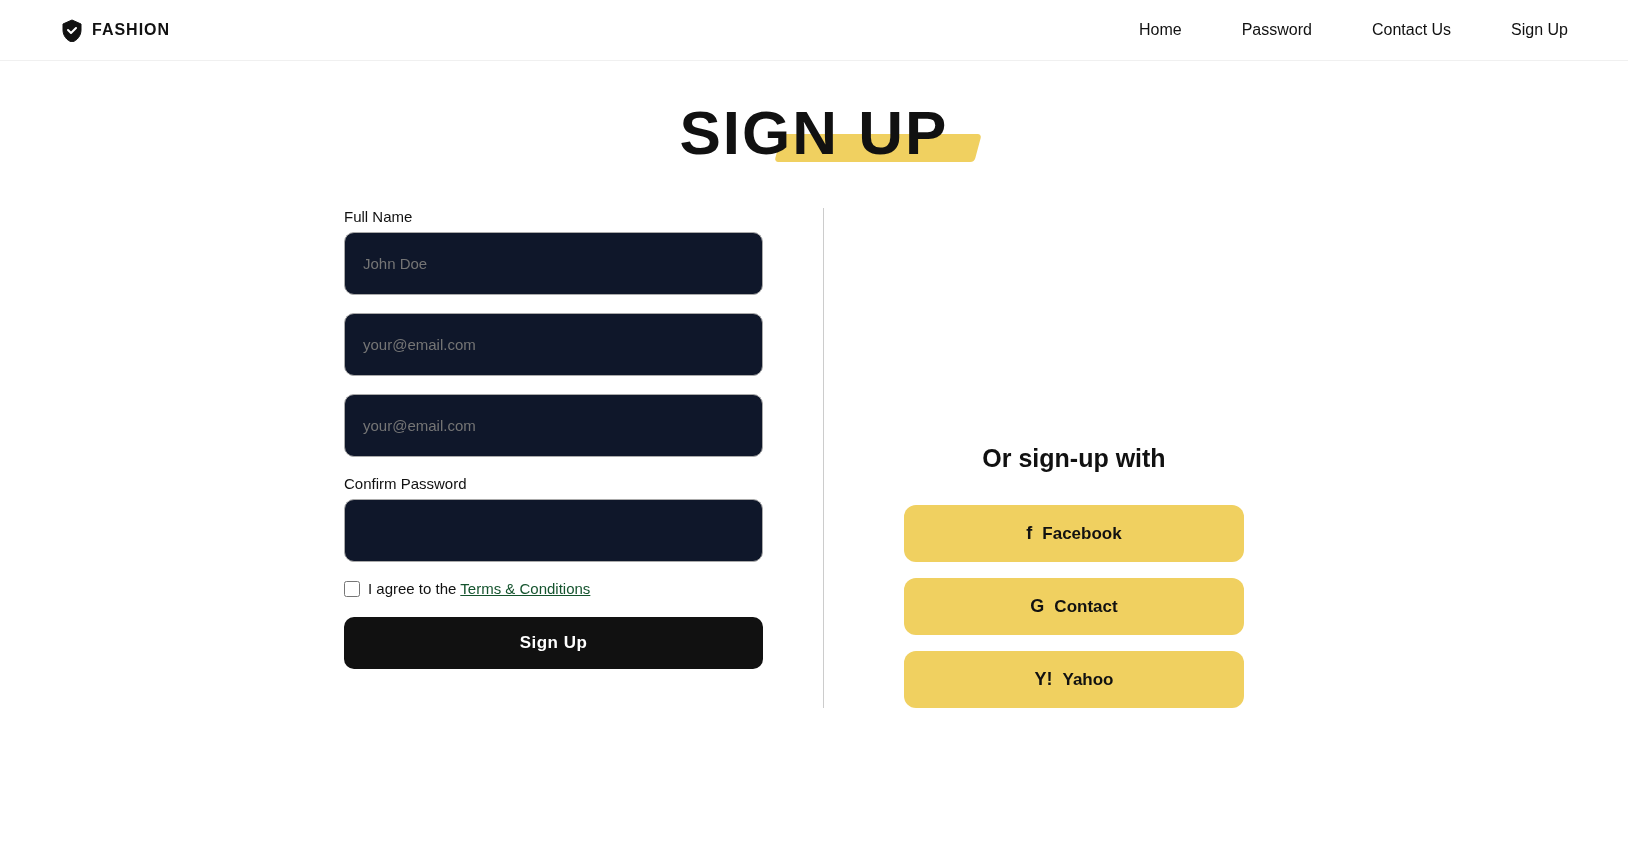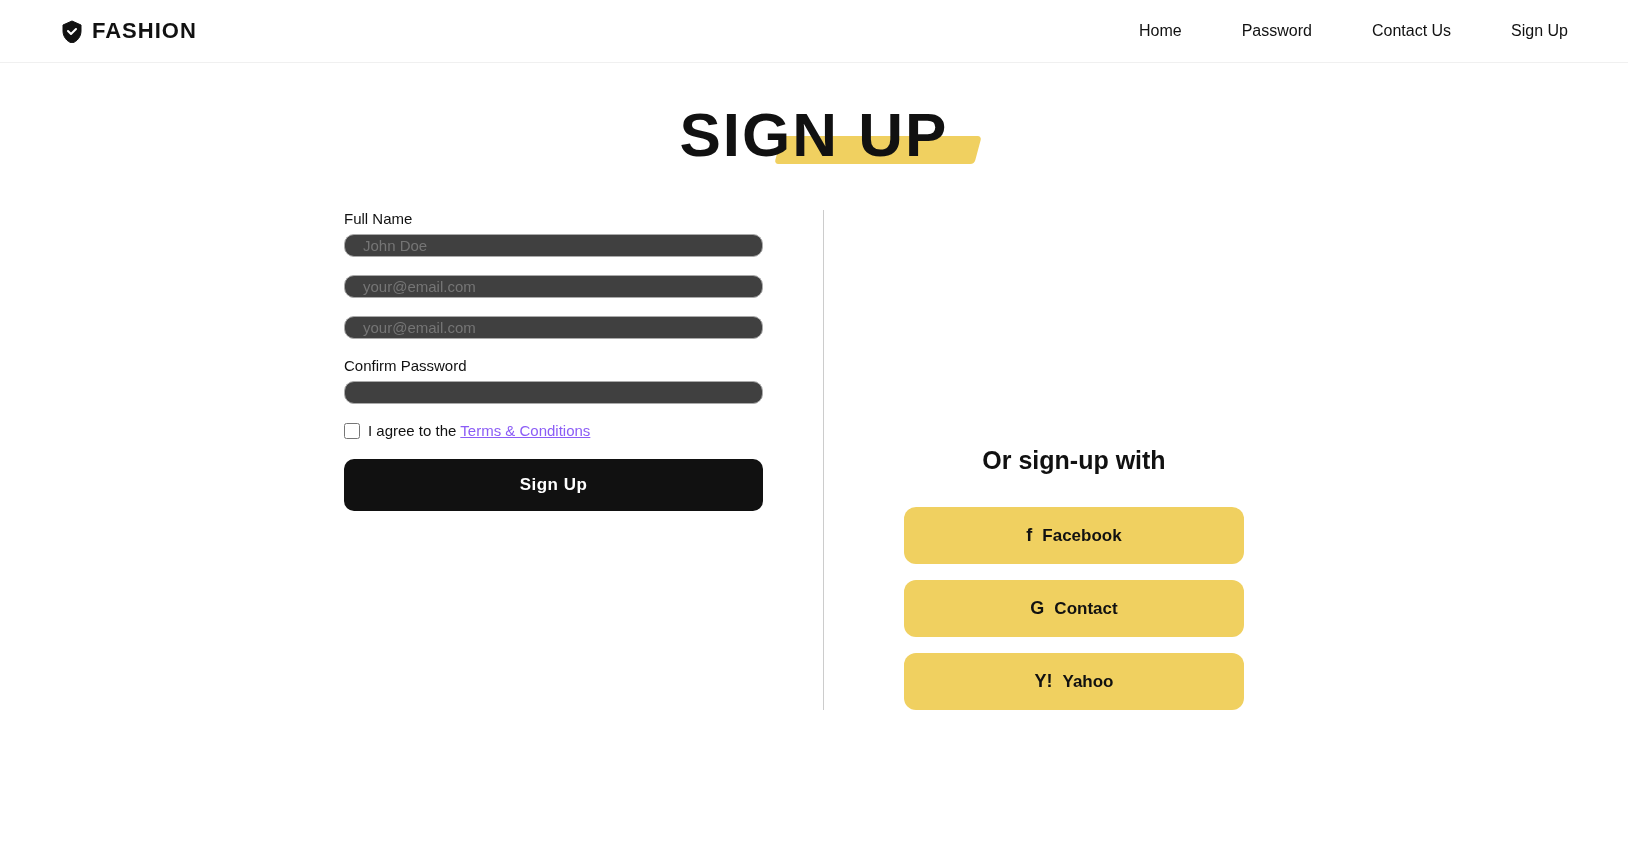--- a/index.html
+++ b/index.html
@@ -22,21 +22,21 @@
       align-items: center;
       justify-content: space-between;
       padding: 18px 60px;
       border-bottom: 1px solid #f0f0f0;
     }
 
     .logo {
       display: flex;
       align-items: center;
       gap: 8px;
-      font-size: 22px;
+      font-size: 16px;
       font-weight: 900;
       letter-spacing: 1px;
       text-transform: uppercase;
     }
 
     .logo-icon {
       display: inline-block;
       width: 24px;
       height: 24px;
     }
@@ -112,27 +112,27 @@
     .form-label {
       display: block;
       font-size: 15px;
       font-weight: 500;
       margin-bottom: 7px;
       color: #111;
     }
 
     .form-input {
       width: 100%;
-      padding: 2px 18px;
+      padding: 22px 18px;
       border: 1.5px solid #aaa;
       border-radius: 10px;
       font-size: 15px;
       color: #999;
       outline: none;
-      background: #404040;
+      background: #0f172a;
     }
 
     .checkbox-row {
       display: flex;
       align-items: center;
       gap: 8px;
       margin-bottom: 20px;
       margin-top: 4px;
     }
 
@@ -142,21 +142,21 @@
       cursor: pointer;
       accent-color: #111;
     }
 
     .checkbox-label {
       font-size: 15px;
       color: #111;
     }
 
     .terms-link {
-      color: #8b5cf6;
+      color: #14532d;
       font-size: 15px;
     }
 
     .signup-btn {
       width: 100%;
       padding: 16px;
       background: #111111;
       color: #ffffff;
       font-size: 17px;
       font-weight: 700;

